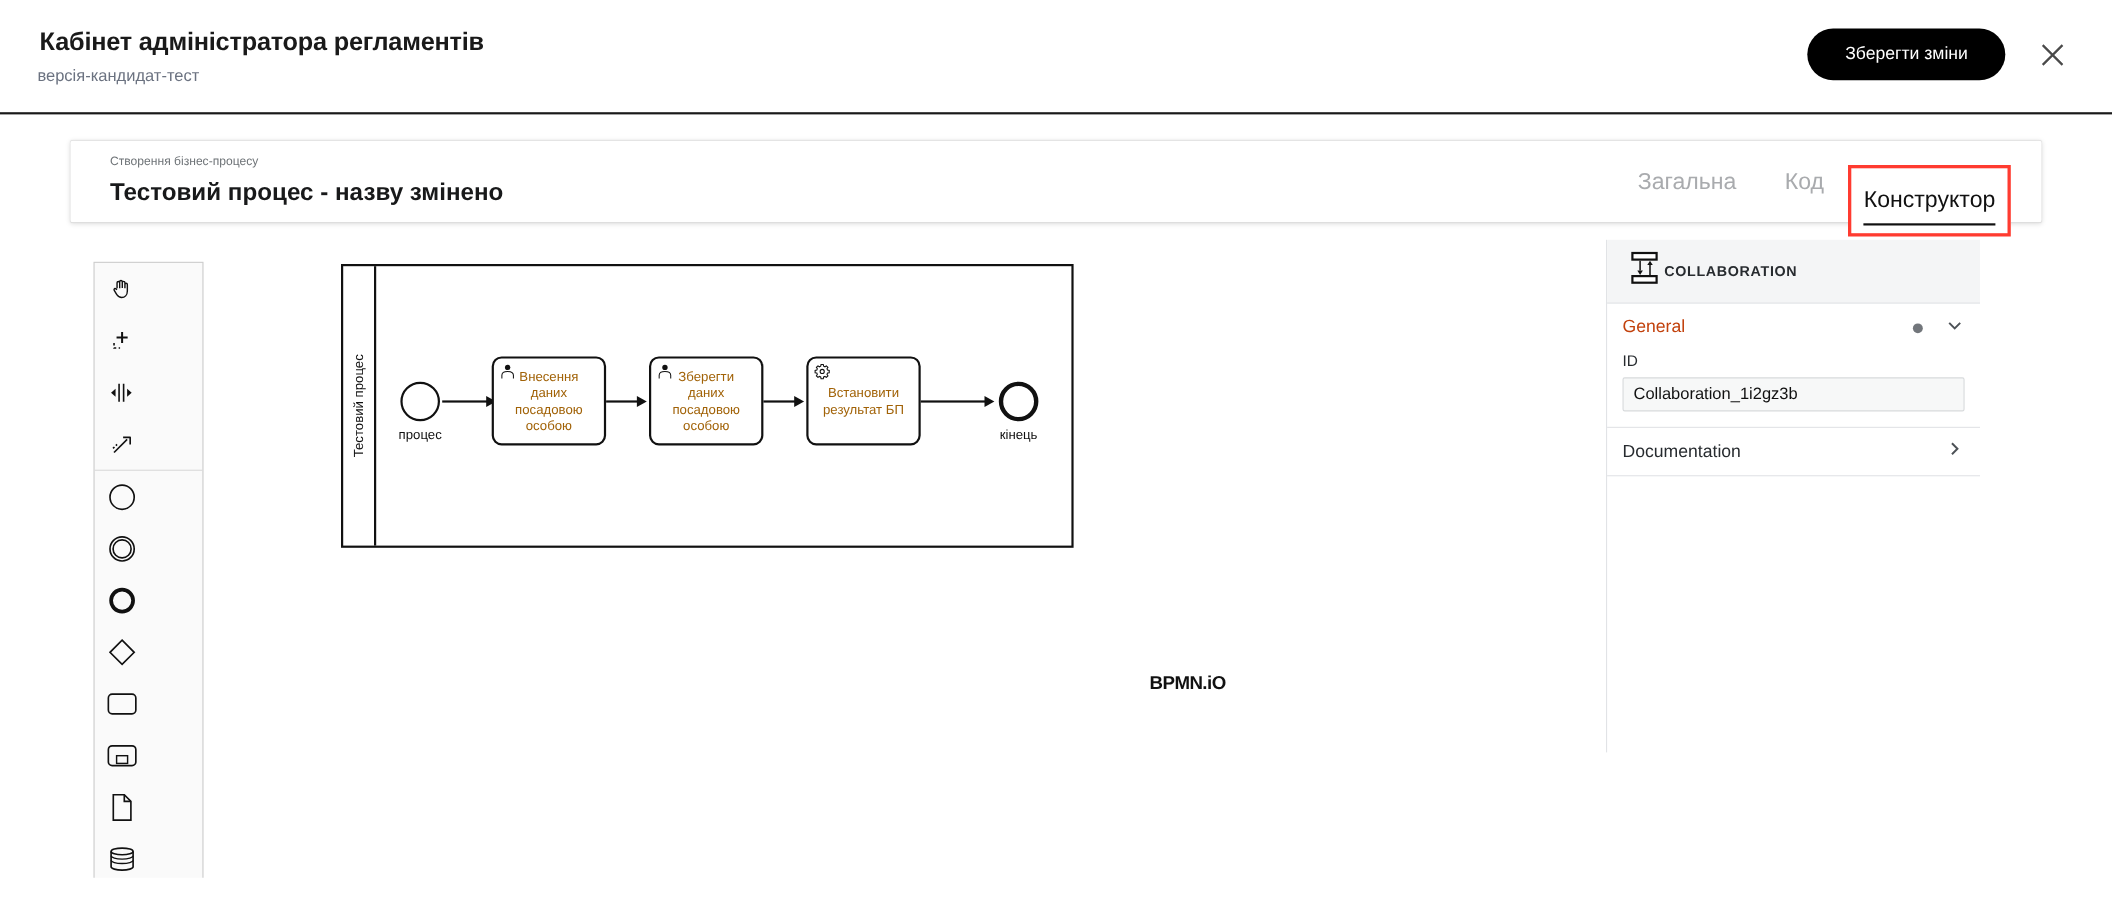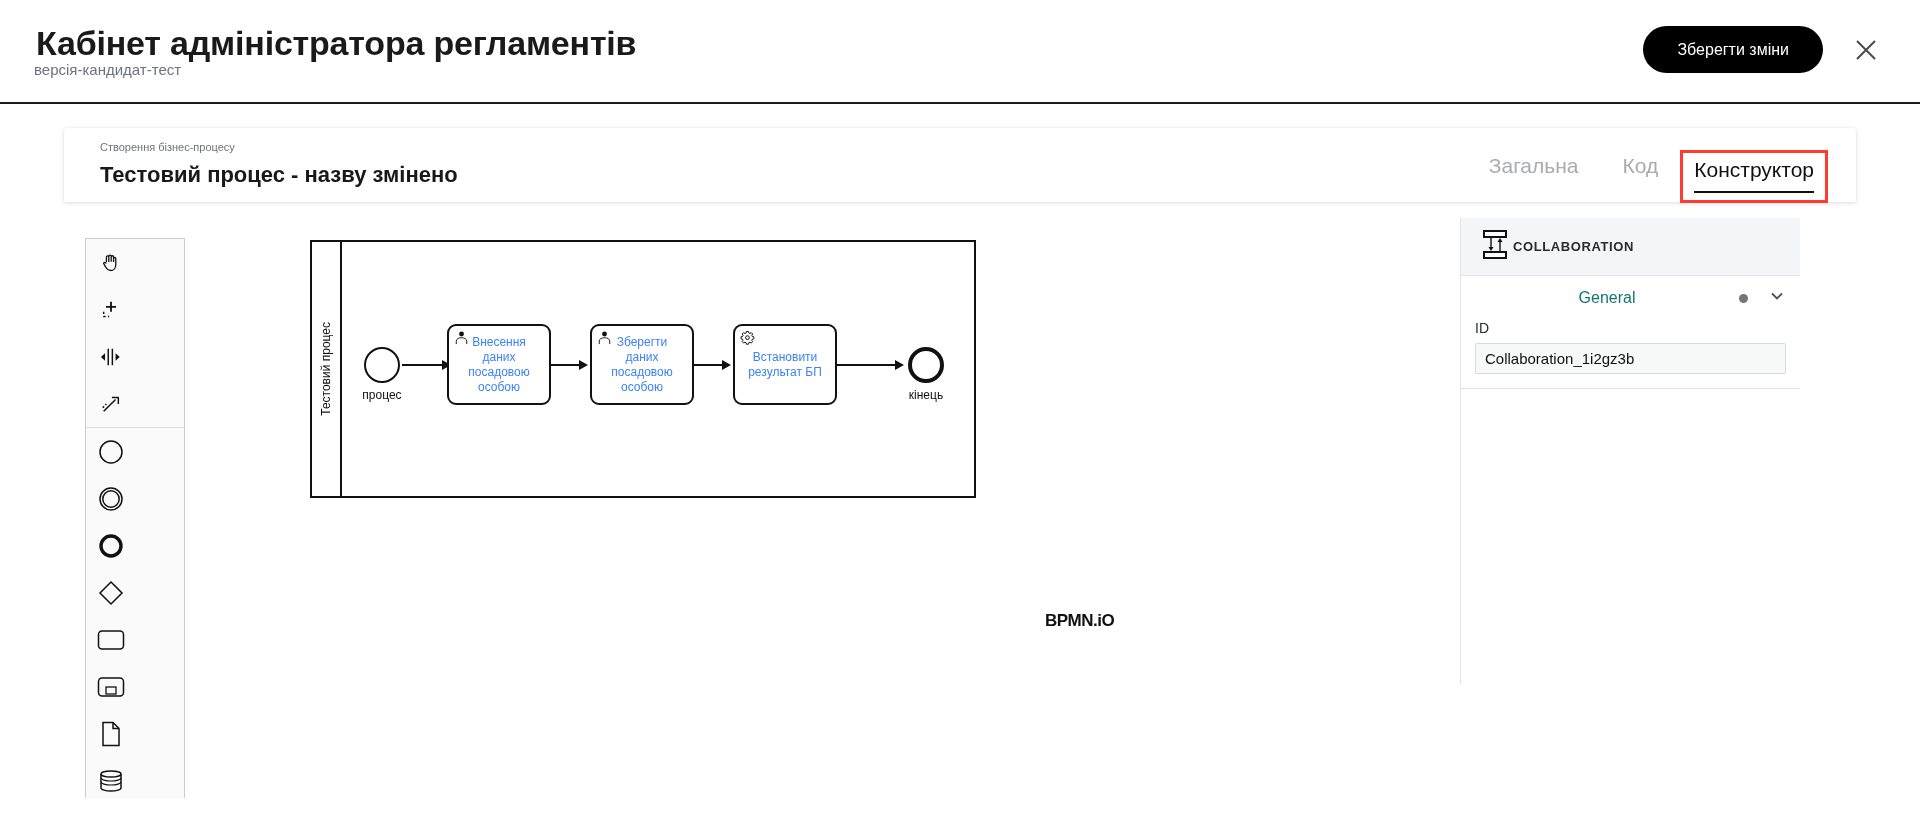--- a/index.html
+++ b/index.html
@@ -11,21 +11,21 @@
   }
   body { position: relative; }
 
   
   .app-header {
     position: absolute; left: 0; top: 0; width: 1920px; height: 104px;
     background: #ffffff; border-bottom: 2px solid #1a1a1a;
   }
   .app-title {
     position: absolute; left: 36px; top: 24px;
-    font-size: 34px; font-weight: bold; color: #1a1a1a; letter-spacing: -0.2px;
+    font-size: 23px; font-weight: bold; color: #1a1a1a; letter-spacing: -0.2px;
   }
   .app-subtitle {
     position: absolute; left: 34px; top: 61px;
     font-size: 15px; color: #6b7280;
   }
   .save-btn {
     position: absolute; right: 97px; top: 26px;
     height: 47px; padding: 0 34px;
     background: #000000; color: #ffffff;
     border: none; border-radius: 24px;
@@ -60,21 +60,21 @@
   }
   .tab {
     font-size: 21px; color: #a9abae; padding: 4px 22px;
     cursor: pointer; white-space: nowrap; background: none; border: none;
     font-family: "Liberation Sans", sans-serif;
   }
   .tab.active-wrap {
     position: relative; padding: 0;
   }
   .tab-active-box {
-    border: 3px solid #ff3b30; padding: 5px 11px 7px 11px; background: #ffffff;
+    border: 3px solid #ff3b30; padding: 17px 11px 7px 11px; background: #ffffff;
   }
   .tab-active-label {
     font-size: 21px; color: #111111; display: block; text-align: center;
     border-bottom: 2px solid #111111; padding-bottom: 9px; cursor: pointer;
   }
 
   
   .modeler {
     position: absolute; left: 64px; top: 218px; width: 1792px; height: 580px;
     background: #ffffff;
@@ -124,21 +124,21 @@
   .evt-end { width: 36px; height: 36px; border: 4px solid #111; left: 596px; top: 105px; }
   .evt-label {
     position: absolute; font-size: 12px; color: #111; text-align: center; width: 120px;
   }
   .task {
     position: absolute; width: 104px; height: 81px;
     border: 2px solid #111; border-radius: 9px; background: #fff;
   }
   .task-text {
     position: absolute; left: 0; right: 0; top: 50%; transform: translateY(-50%);
-    text-align: center; font-size: 12px; line-height: 15px; color: #3b82f6;
+    text-align: center; font-size: 12px; line-height: 15px; color: #a16207;
     padding: 0 4px;
   }
   .task-icon { position: absolute; left: 5px; top: 4px; }
   .flow { position: absolute; height: 2px; background: #111; }
   .flow-arrow {
     position: absolute; width: 0; height: 0;
     border-top: 5px solid transparent; border-bottom: 5px solid transparent;
     border-left: 9px solid #111;
   }
   .watermark {
@@ -159,21 +159,21 @@
   }
   .props-header-title {
     font-size: 13px; font-weight: bold; letter-spacing: 0.6px; color: #272b2f;
   }
   .props-group {
     border-bottom: 1px solid #e1e3e6; padding: 0 14px 14px 14px;
   }
   .group-head {
     height: 44px; display: flex; align-items: center; cursor: pointer;
   }
-  .group-title { font-size: 16px; color: #0f766e; flex: 1; text-align: center; }
+  .group-title { font-size: 16px; color: #c2410c; flex: 1; }
   .group-dot { width: 9px; height: 9px; border-radius: 50%; background: #72767b; margin-right: 20px; }
   .field-label { font-size: 14px; color: #272b2f; margin-bottom: 7px; }
   .field-input {
     width: 100%; height: 31px; background: #f7f8f8;
     border: 1px solid #d7dadc; border-radius: 2px;
     font-size: 15px; color: #111; padding: 12px 9px;
     font-family: "Liberation Sans", sans-serif;
   }
   .props-row {
     height: 44px; border-bottom: 1px solid #e1e3e6;
@@ -390,15 +390,23 @@
         <span class="chev">
           <svg width="18" height="18" viewBox="0 0 18 18" fill="none" stroke="#4d5257" stroke-width="1.8">
               <path d="M4 6.5 9 11.5 14 6.5"></path>
             </svg>
         </span>
       </div>
       <div class="field-label">ID</div>
       <input class="field-input" value="Collaboration_1i2gz3b" style="">
     </div>
 
+    <div class="props-row">
+      <span class="props-row-title">Documentation</span>
+      <span class="chev">
+        <svg width="18" height="18" viewBox="0 0 18 18" fill="none" stroke="#4d5257" stroke-width="1.8">
+            <path d="M6.5 4 11.5 9 6.5 14"></path>
+          </svg>
+      </span>
+    </div>
 
   </div>
 </div>
 
 </body></html>

